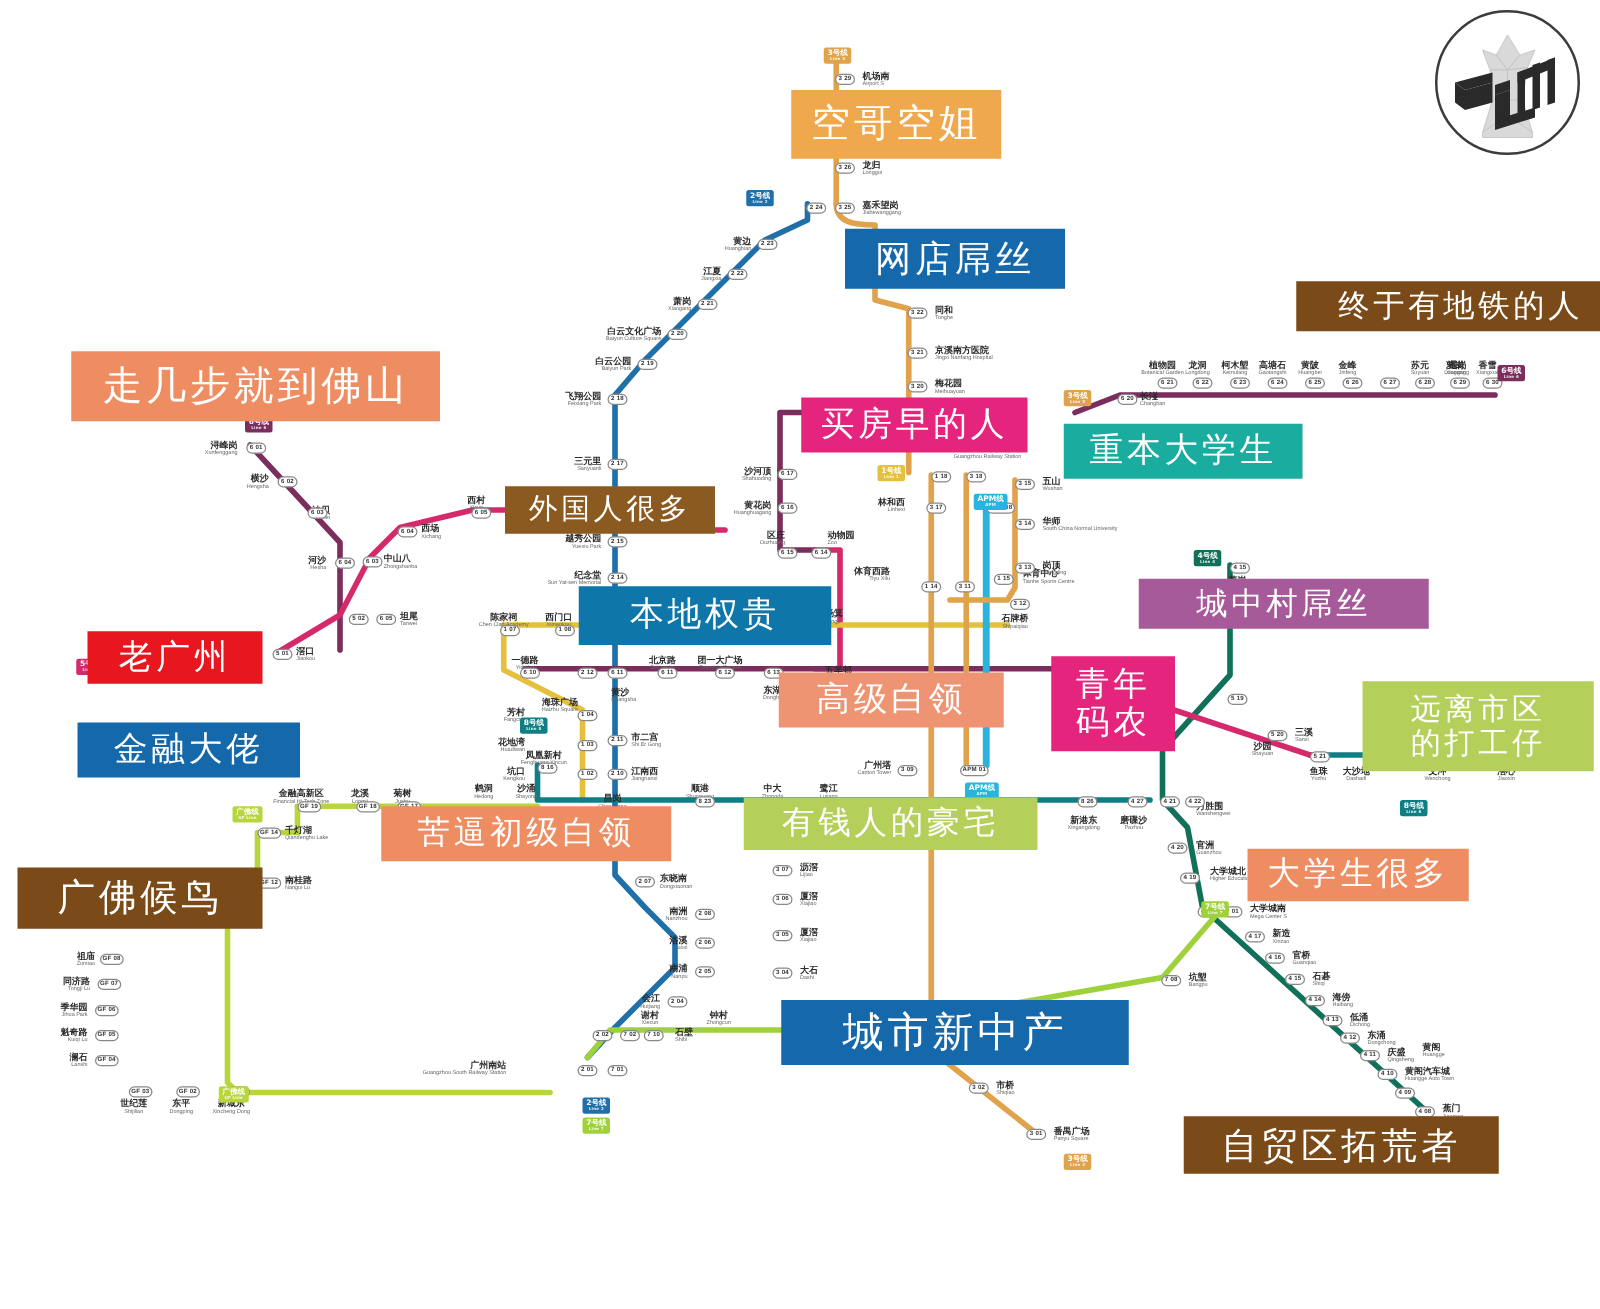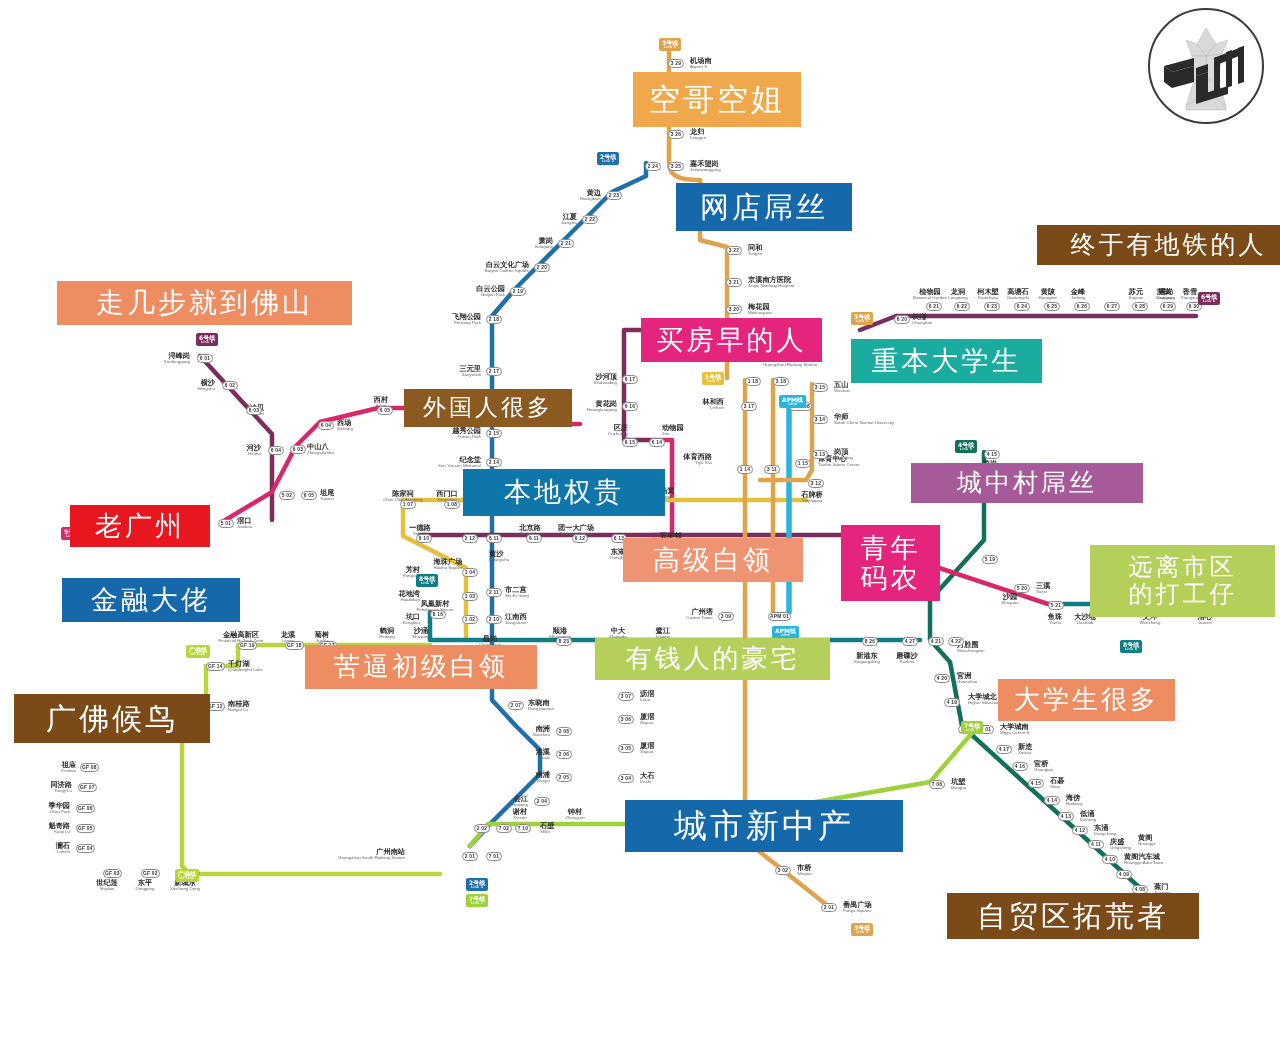--- a/index.html
+++ b/index.html
@@ -759,21 +759,21 @@
       <div class="ltag" style="left: 175px; top: 869px; background: rgb(184, 214, 59);"><span>广佛线</span><i>GF Line</i></div>
       <div class="ltag" style="left: 466px; top: 878px; background: rgb(31, 111, 168);"><span>2号线</span><i>Line 2</i></div>
       <div class="ltag" style="left: 466px; top: 894px; background: rgb(159, 209, 58);"><span>7号线</span><i>Line 7</i></div>
       <div class="ltag" style="left: 851px; top: 923px; background: rgb(224, 162, 74);"><span>3号线</span><i>Line 3</i></div>
     </div>
 
   <div id="callouts-layer">
       <div class="callout" style="left: 633px; top: 72px; width: 168px; height: 55px; background: rgb(240, 168, 76); font-size: 31px;">空哥空姐</div>
       <div class="callout" style="left: 676px; top: 183px; width: 176px; height: 48px; background: rgb(21, 105, 171); font-size: 29px;">网店屌丝</div>
       <div class="callout" style="left: 997px; top: 225px; width: 263px; height: 40px; background: rgb(122, 74, 24); font-size: 25px; margin-left: 40px;">终于有地铁的人</div>
-      <div class="callout" style="left: 57px; top: 281px; width: 295px; height: 44px; background: rgb(239, 141, 98); font-size: 28px;">走几步就到佛山</div>
+      <div class="callout" style="left: 57px; top: 281px; width: 295px; height: 56px; background: rgb(239, 141, 98); font-size: 32px;">走几步就到佛山</div>
       <div class="callout" style="left: 641px; top: 318px; width: 181px; height: 44px; background: rgb(229, 36, 125); font-size: 27px;">买房早的人</div>
       <div class="callout" style="left: 851px; top: 339px; width: 191px; height: 44px; background: rgb(26, 172, 158); font-size: 27px;">重本大学生</div>
       <div class="callout" style="left: 404px; top: 389px; width: 168px; height: 38px; background: rgb(138, 90, 32); font-size: 23px;">外国人很多</div>
       <div class="callout" style="left: 911px; top: 463px; width: 232px; height: 40px; background: rgb(167, 90, 154); font-size: 25px;">城中村屌丝</div>
       <div class="callout" style="left: 463px; top: 469px; width: 202px; height: 47px; background: rgb(14, 118, 168); font-size: 27px;">本地权贵</div>
       <div class="callout" style="left: 70px; top: 505px; width: 140px; height: 42px; background: rgb(232, 22, 30); font-size: 27px;">老广州</div>
       <div class="callout" style="left: 1090px; top: 545px; width: 185px; height: 72px; background: rgb(180, 208, 90); font-size: 24px;">远离市区
 的打工仔</div>
       <div class="callout" style="left: 623px; top: 538px; width: 180px; height: 44px; background: rgb(239, 148, 114); font-size: 27px;">高级白领</div>
       <div class="callout" style="left: 841px; top: 525px; width: 99px; height: 76px; background: rgb(229, 36, 125); font-size: 27px;">青年

